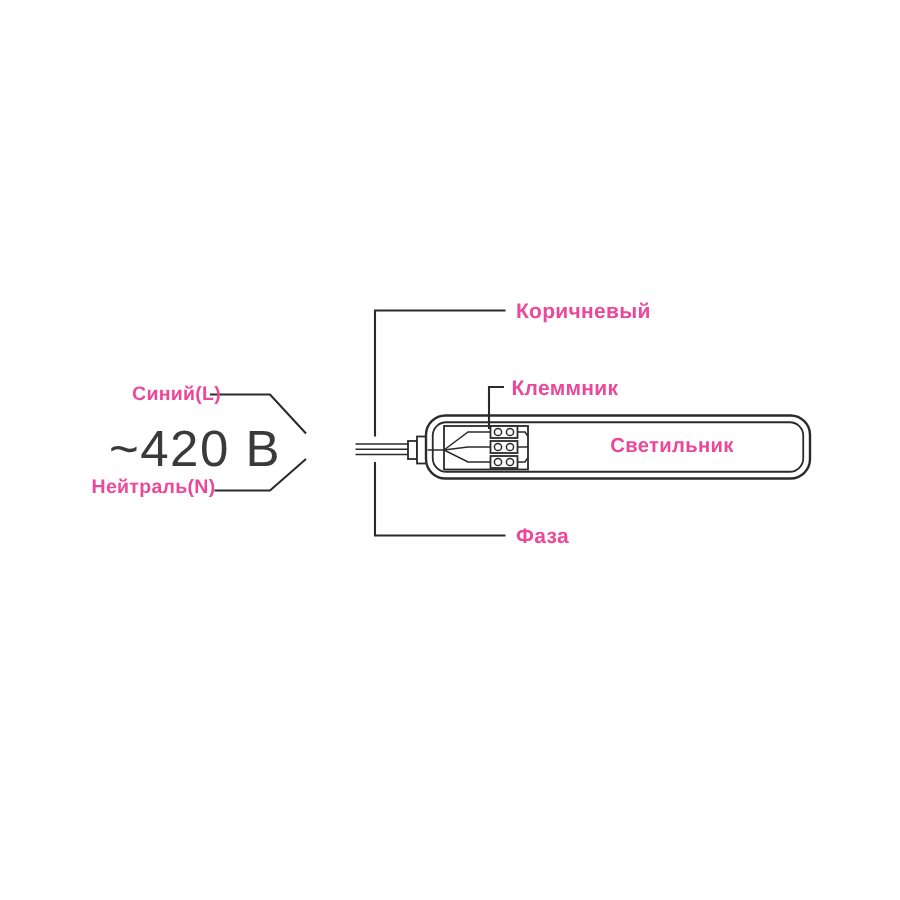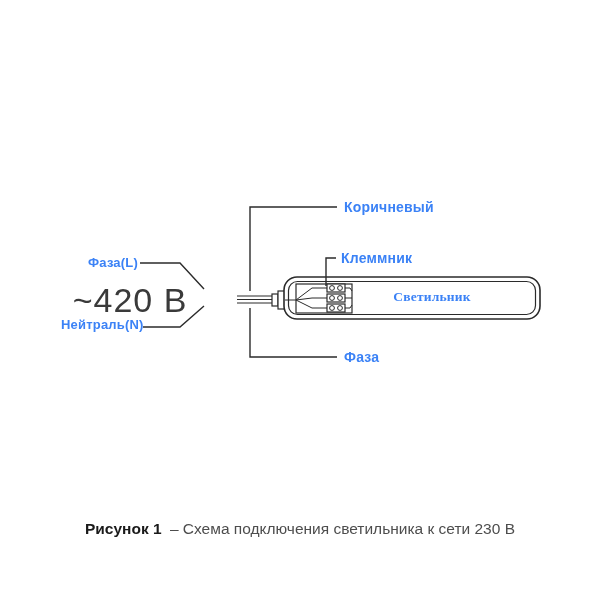--- a/index.html
+++ b/index.html
@@ -20,21 +20,21 @@
     position: absolute;
     left: 0;
     top: 0;
   }
   .lbl {
     position: absolute;
     white-space: nowrap;
     font-size: 14px;
     font-weight: 600;
     letter-spacing: 0.2px;
-    color: #3b82f6;
+    color: #ec4899;
     transform: translateY(-50%);
   }
   .lbl-small {
     font-size: 13px;
   }
   .lbl-center {
     transform: translate(-50%, -50%);
   }
   #voltage-label {
     position: absolute;
@@ -118,28 +118,24 @@
       </g>
     </g>
 
     <polyline points="336,258 326,258 326,286"></polyline>
   </svg>
 
   <div class="lbl" style="left:344px; top:207px;">Коричневый</div>
 
   <div class="lbl" style="left:341px; top:258px;">Клеммник</div>
 
-  <div class="lbl lbl-center" style="left:432px; top:297px; font-size:13.5px;font-family:Liberation Serif, serif;">Светильник</div>
+  <div class="lbl lbl-center" style="left:448px; top:297px; font-size:13.5px;">Светильник</div>
 
   <div class="lbl" style="left:344px; top:357px;">Фаза</div>
 
-  <div class="lbl lbl-small" style="left:88px; top:262px;">Фаза(L)</div>
+  <div class="lbl lbl-small" style="left:88px; top:262px;">Синий(L)</div>
 
   <div id="voltage-label" style="left:130px; top:300px;">~420 В</div>
 
   <div class="lbl lbl-small" style="left:61px; top:324px;">Нейтраль(N)</div>
 
-  <div id="figure-caption">
-    <span class="cap-bold">Рисунок 1</span>
-    <span class="cap-rest">– Схема подключения светильника к сети 230 В</span>
-  </div>
 
 </div>
 
 </body></html>

